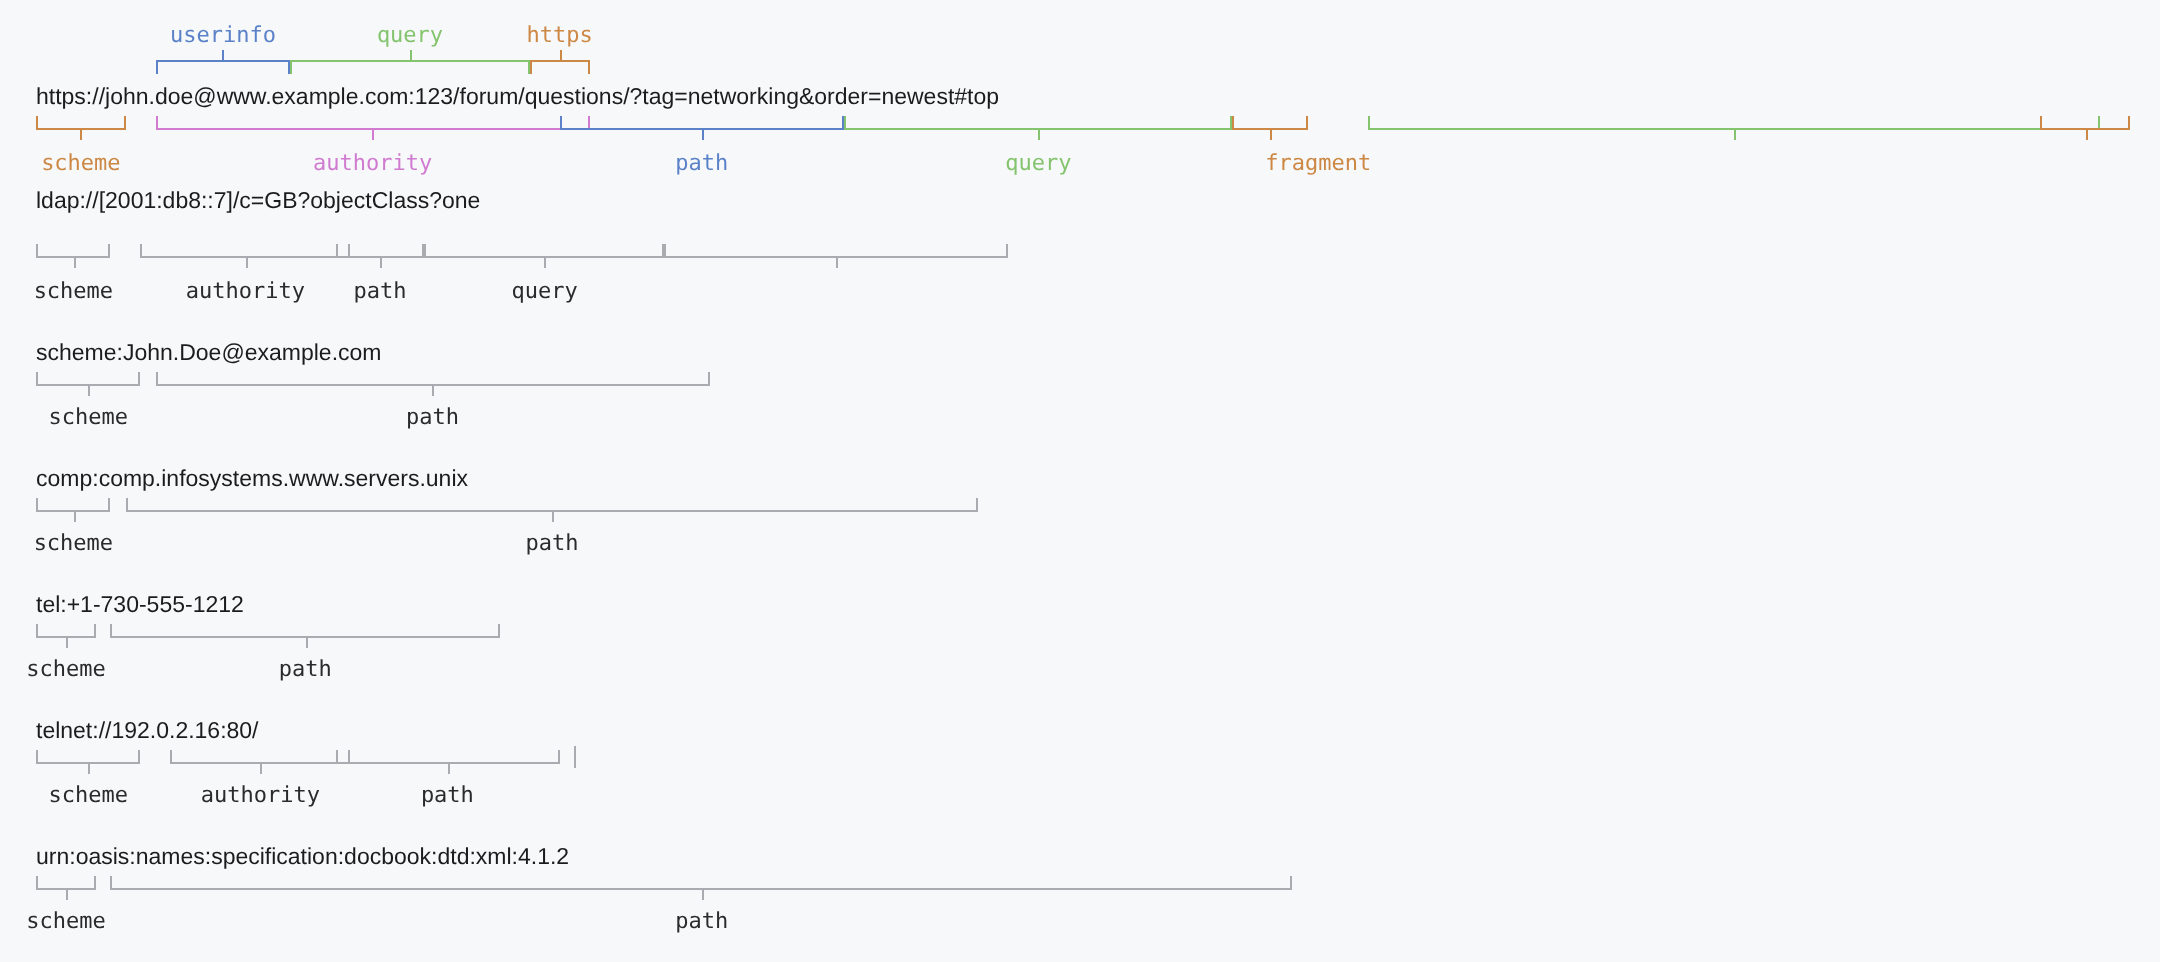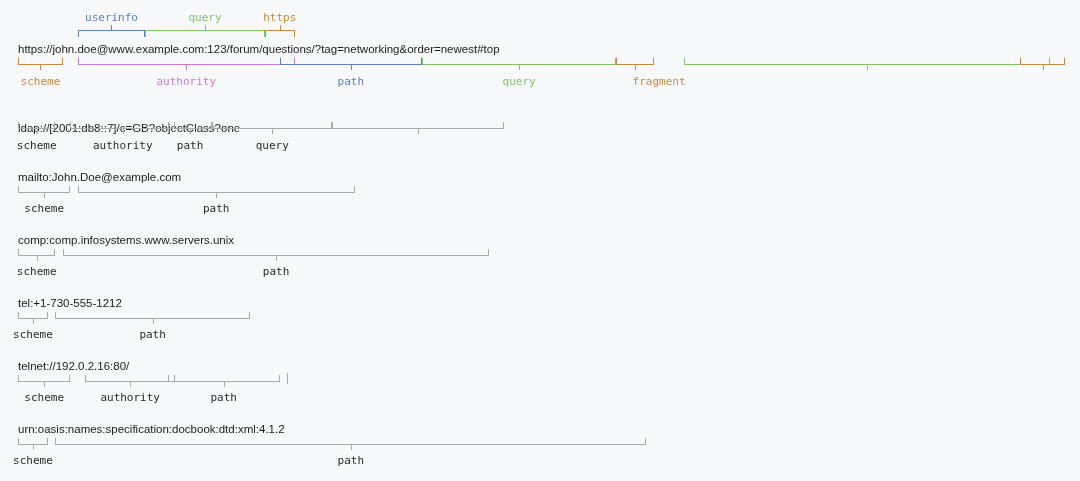--- a/index.html
+++ b/index.html
@@ -123,21 +123,21 @@
       </div>
       <div class="brk-label" style="left: 635.1px; top: 75px; color: rgb(204, 136, 68); margin-left: 24px;">fragment</div>
       <div class="brk down" style="left: 683.72px; width: 366.52px; top: 58px; color: rgb(133, 196, 110);">
         <i class="tick"></i>
       </div>
       <div class="brk down" style="left: 1020.32px; width: 44.88px; top: 58px; color: rgb(204, 136, 68);">
         <i class="tick"></i>
       </div>
     </div>
     <div class="uri-block" style="top: 0px;">
-      <div class="uri-text" style="top: 121px;">ldap://[2001:db8::7]/c=GB?objectClass?one</div>
+      <div class="uri-text" style="top: 94px;">ldap://[2001:db8::7]/c=GB?objectClass?one</div>
       <div class="brk down" style="left: 18px; width: 37.4px; top: 122px; color: rgb(168, 171, 176);">
         <i class="tick"></i>
       </div>
       <div class="brk-label" style="left: 36.7px; top: 139px; color: rgb(43, 43, 43);">scheme</div>
       <div class="brk down" style="left: 70.36px; width: 104.72px; top: 122px; color: rgb(168, 171, 176);">
         <i class="tick"></i>
       </div>
       <div class="brk-label" style="left: 122.72px; top: 139px; color: rgb(43, 43, 43);">authority</div>
       <div class="brk down" style="left: 167.6px; width: 44.88px; top: 122px; color: rgb(168, 171, 176);">
         <i class="tick"></i>
@@ -145,21 +145,21 @@
       <div class="brk-label" style="left: 190.04px; top: 139px; color: rgb(43, 43, 43);">path</div>
       <div class="brk down" style="left: 212.48px; width: 119.68px; top: 122px; color: rgb(168, 171, 176);">
         <i class="tick"></i>
       </div>
       <div class="brk-label" style="left: 272.32px; top: 139px; color: rgb(43, 43, 43);">query</div>
       <div class="brk down" style="left: 332.16px; width: 172.04px; top: 122px; color: rgb(168, 171, 176);">
         <i class="tick"></i>
       </div>
     </div>
     <div class="uri-block" style="top: 0px;">
-      <div class="uri-text" style="top: 170px;">mailto:John.Doe@example.com</div>
+      <div class="uri-text" style="top: 170px;">scheme:John.Doe@example.com</div>
       <div class="brk down" style="left: 18px; width: 52.36px; top: 186px; color: rgb(168, 171, 176);">
         <i class="tick"></i>
       </div>
       <div class="brk-label" style="left: 44.18px; top: 202px; color: rgb(43, 43, 43);">scheme</div>
       <div class="brk down" style="left: 77.84px; width: 276.76px; top: 186px; color: rgb(168, 171, 176);">
         <i class="tick"></i>
       </div>
       <div class="brk-label" style="left: 216.22px; top: 202px; color: rgb(43, 43, 43);">path</div>
     </div>
     <div class="uri-block" style="top: 0px;">

